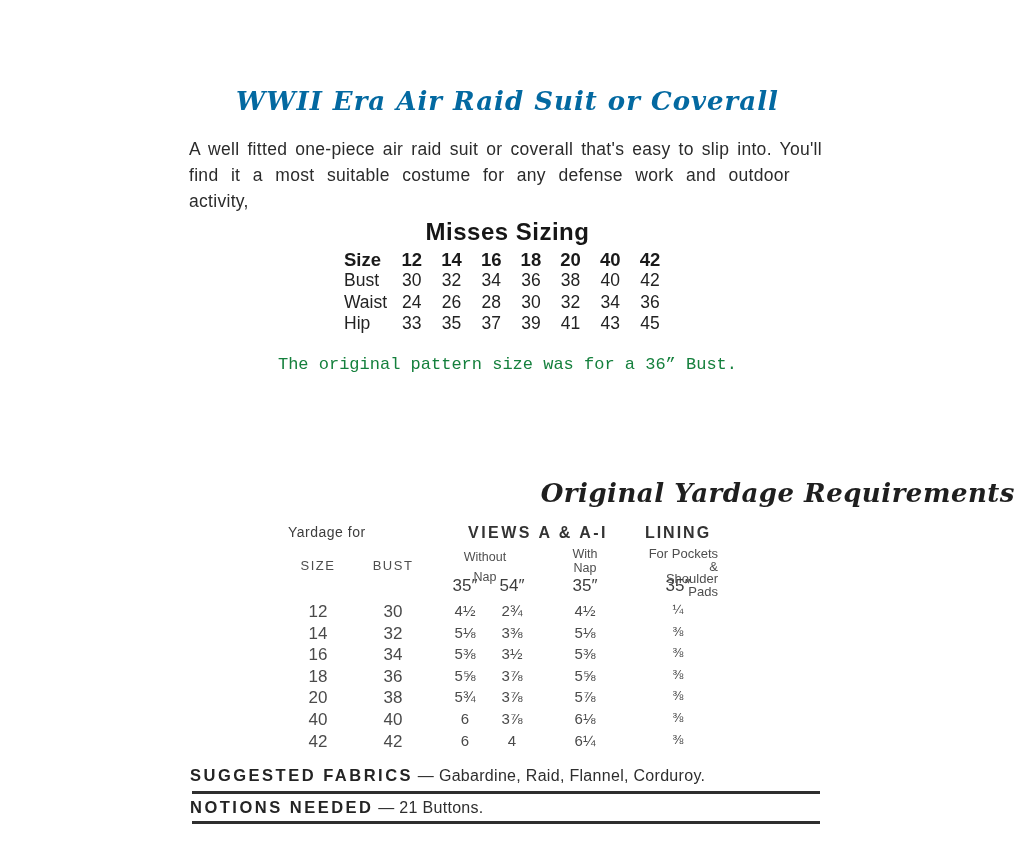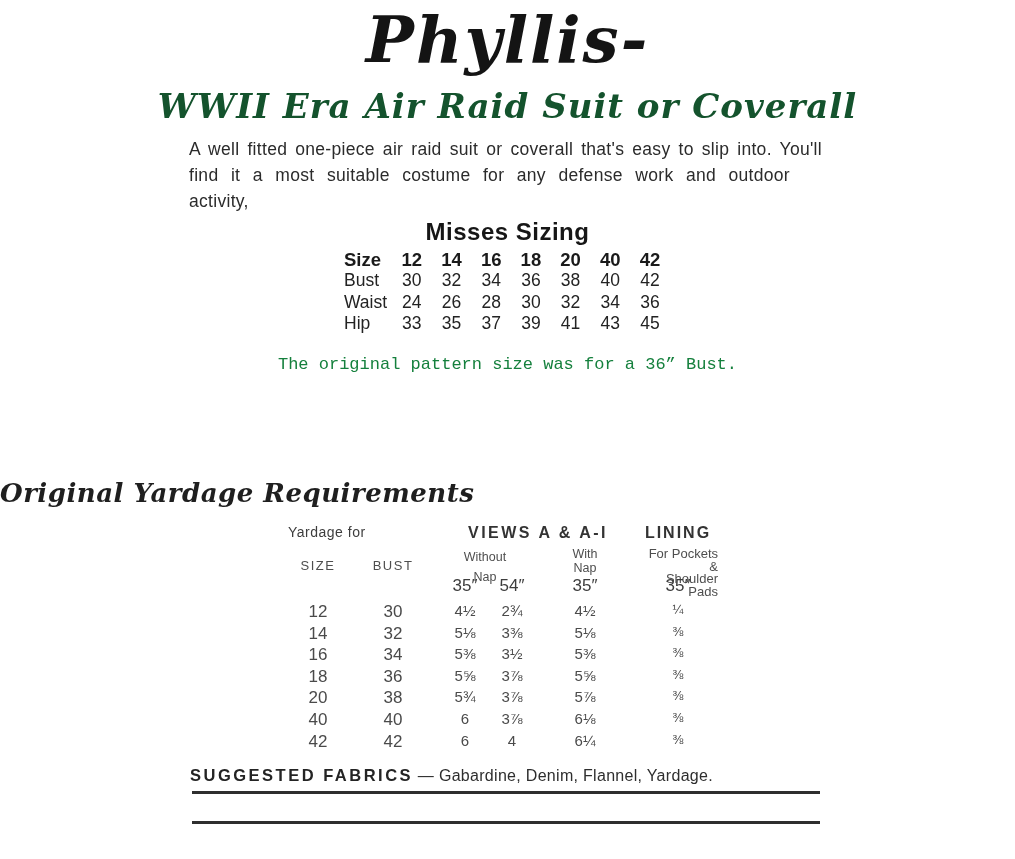--- a/index.html
+++ b/index.html
@@ -18,21 +18,21 @@
     font-family: "DejaVu Serif", serif;
     font-style: italic; font-weight: bold;
     font-size: 64px; letter-spacing: 2px; color: #141414;
     margin: 0;
   }
   .subtitle {
     position: absolute; top: 86px; left: 0; width: 100%;
     text-align: center;
     font-family: "DejaVu Serif", serif;
     font-style: italic; font-weight: bold;
-    font-size: 34px; letter-spacing: 1px; color: #14532d;
+    font-size: 26px; letter-spacing: 1px; color: #0369a1;
     margin: 0;
   }
   .description {
     position: absolute; top: 136px; left: 189px; width: 633px;
     font-size: 17.5px; line-height: 26px;
     color: #2b2b2b; word-spacing: 2px; letter-spacing: .3px;
   }
   .desc-l1 { text-align: justify; text-align-last: justify; }
   .desc-l2 { width: 601px; text-align: justify; text-align-last: justify; }
 
@@ -60,21 +60,21 @@
     position: absolute; top: 352px; left: 0; width: 100%;
     text-align: center;
     font-family: Liberation Mono, monospace;
     font-size: 17px; line-height: 26.5px; color: #15803d;
   }
   .notes .bold { font-weight: bold; }
 
   
   .yardage-title {
     position: absolute; top: 478px; left: 0; width: 100%;
-    text-align: left;
+    text-align: right;
     font-family: "DejaVu Serif", serif;
     font-style: italic; font-weight: bold;
     font-size: 26px; letter-spacing: .5px; color: #1f1f1f;
     margin: 0;
   }
   .ytable {
     position: absolute; left: 288px; top: 524px;
     display: grid;
     grid-template-columns: 60px 90px 54px 40px 106px 80px;
     grid-template-rows: 22px 30px 26px repeat(7, 21.6px);
@@ -106,21 +106,20 @@
   .foot-label { font-weight: bold; font-size: 16.5px; letter-spacing: 2.5px; color: #242424; }
   .rule { position: absolute; left: 192px; width: 628px; height: 2.5px; background: #2f2f2f; }
   .rule-1 { top: 791px; }
   .rule-2 { top: 821px; }
 </style>
 </head>
 <body>
 
 <div class="page">
 
-  <h1 class="title">Phyllis-</h1>
   <h2 class="subtitle">WWII Era Air Raid Suit or Coverall</h2>
   <div class="description">
     <div class="desc-l1">A well fitted one-piece air raid suit or coverall that's easy to slip into. You'll</div>
     <div class="desc-l2">find it a most suitable costume for any defense work and outdoor activity,</div>
   </div>
 
   <h3 class="misses-title">Misses Sizing</h3>
   <div class="mtable">
     <span class="mlabel mhead">Size</span>
     <span class="mcell mhead">12</span>
@@ -226,18 +225,22 @@
     <span class="c1 r6">42</span>
     <span class="c2 r6">42</span>
     <span class="c3 r6">6</span>
     <span class="c4 r6">4</span>
     <span class="c5 r6">6¼</span>
     <span class="c6 r6">⅜</span>
   </div>
 
   <div class="foot-line foot-fabrics">
     <span class="foot-label">SUGGESTED FABRICS</span>
-    <span> — Gabardine, Denim, Flannel, Yardage.</span>
+    <span> — Gabardine, Raid, Flannel, Corduroy.</span>
   </div>
   <div class="rule rule-1"></div>
+  <div class="foot-line foot-notions">
+    <span class="foot-label">NOTIONS NEEDED</span>
+    <span> — 21 Buttons.</span>
+  </div>
   <div class="rule rule-2"></div>
 
 </div>
 
 </body></html>

